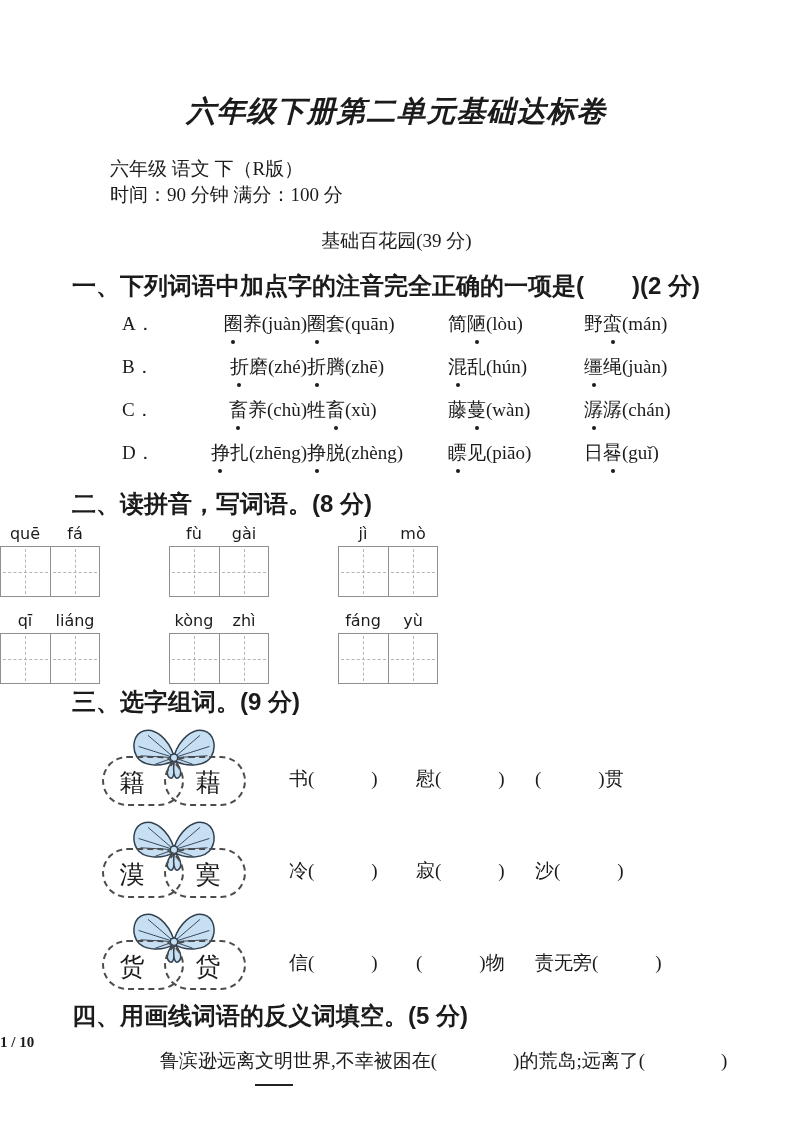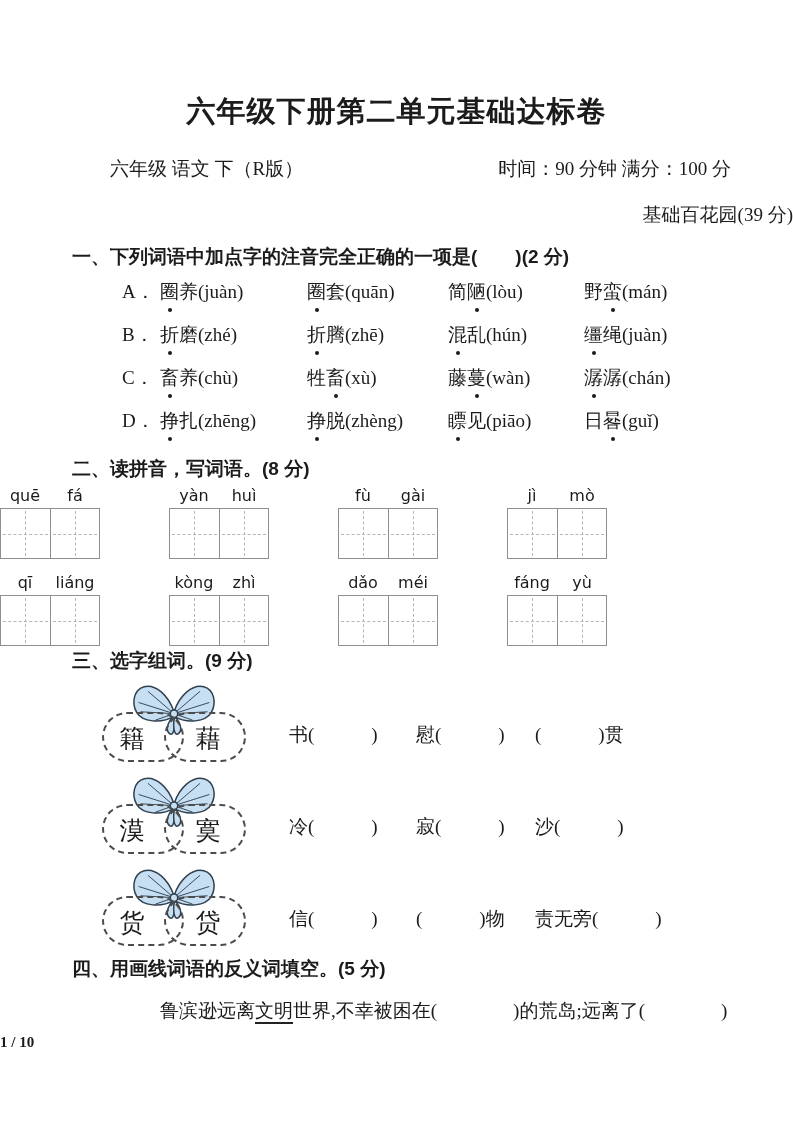--- a/index.html
+++ b/index.html
@@ -13,46 +13,48 @@
     font-family:"Liberation Serif","DejaVu Serif",serif;
     overflow:hidden;
   }
   
   .exam-title {
     margin-top:92px;
     text-align:center;
     font-size:29px; font-weight:bold;
     font-family:"Liberation Sans","DejaVu Sans",sans-serif;
     letter-spacing:1px;
+    font-style:italic;
   }
   .meta-row {
     display:flex; justify-content:space-between;
     margin-top:24px; padding:0 62px 0 110px;
     font-size:19px;
+    flex-direction:column;
   }
   .section-banner {
-    margin-top:20px; text-align:right; font-size:19px;
+    margin-top:20px; text-align:center; font-size:19px;
   }
   
   .q-heading {
     font-family:"Liberation Sans","DejaVu Sans",sans-serif;
-    font-weight:bold; font-size:19px;
+    font-weight:bold; font-size:24px;
     padding-left:72px;
   }
   .q1-heading { margin-top:16px; }
   .q2-heading { margin-top:14px; }
   .q3-heading { margin-top:2px; }
   .q4-heading { margin-top:10px; }
   
   .opt-row {
     display:flex; padding-left:122px;
     font-size:19px; margin-top:9px; height:34px; align-items:flex-start;
   }
   .opt-label { width:38px; }
-  .opt-item-1 { width:147px; }
+  .opt-item-1 { width:147px;text-align:right; }
   .opt-item-2 { width:141px; }
   .opt-item-3 { width:136px; }
   .dotchar { position:relative; display:inline-block; }
   .dotchar::after {
     content:""; position:absolute; left:50%; margin-left:-2px; bottom:-7px;
     width:4px; height:4px; border-radius:50%; background:#1b1b1b;
   }
   
   .py-row { display:flex; }
   .py-row-1 { margin-top:4px; }
@@ -88,21 +90,21 @@
     width:26px; text-align:center;
   }
   .char-left  { left:17px; }
   .char-right { left:93px; }
   .bow { position:absolute; top:-2px; left:50%; transform:translateX(-50%); }
   .blank-col { font-size:19px; padding-bottom:14px; }
   .blank-col-1 { margin-left:43px; width:127px; }
   .blank-col-2 { width:119px; }
   
   .q4-sentence { margin-top:16px; padding-left:160px; font-size:19px; }
-  .uline { border-bottom:2px solid #222; padding-bottom:1px; }
+  .uline { border-bottom:2px solid #222; padding-bottom:13px; }
   
   .footer {
     position:absolute; top:1034px; left:0; right:0;
     text-align:left; font-weight:bold; font-size:15px;
   }
 </style>
 </head>
 <body>
 
 <div class="page">
@@ -156,30 +158,20 @@
           <span>quē</span>
           <span>fá</span>
         </div>
       <div class="pgrid">
           <div class="pcell"></div>
           <div class="pcell"></div>
         </div>
     </div>
     <div class="py-group">
       <div class="py-labels">
-          <span>yàn</span>
-          <span>huì</span>
-        </div>
-      <div class="pgrid">
-          <div class="pcell"></div>
-          <div class="pcell"></div>
-        </div>
-    </div>
-    <div class="py-group">
-      <div class="py-labels">
           <span>fù</span>
           <span>gài</span>
         </div>
       <div class="pgrid">
           <div class="pcell"></div>
           <div class="pcell"></div>
         </div>
     </div>
     <div class="py-group">
       <div class="py-labels">
@@ -201,30 +193,20 @@
         </div>
       <div class="pgrid">
           <div class="pcell"></div>
           <div class="pcell"></div>
         </div>
     </div>
     <div class="py-group">
       <div class="py-labels">
           <span>kòng</span>
           <span>zhì</span>
-        </div>
-      <div class="pgrid">
-          <div class="pcell"></div>
-          <div class="pcell"></div>
-        </div>
-    </div>
-    <div class="py-group">
-      <div class="py-labels">
-          <span>dǎo</span>
-          <span>méi</span>
         </div>
       <div class="pgrid">
           <div class="pcell"></div>
           <div class="pcell"></div>
         </div>
     </div>
     <div class="py-group">
       <div class="py-labels">
           <span>fáng</span>
           <span>yù</span>

